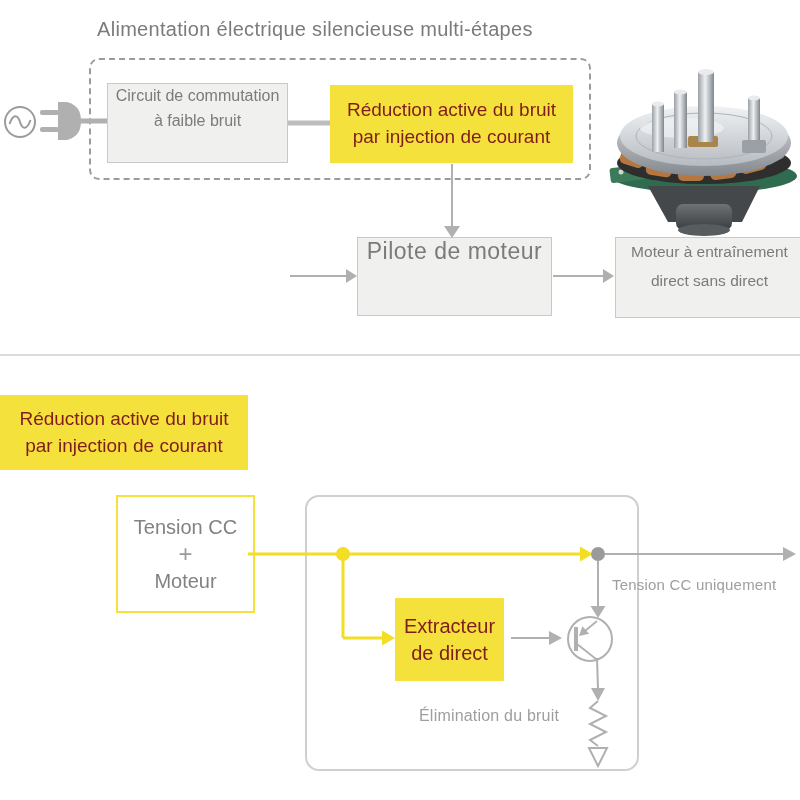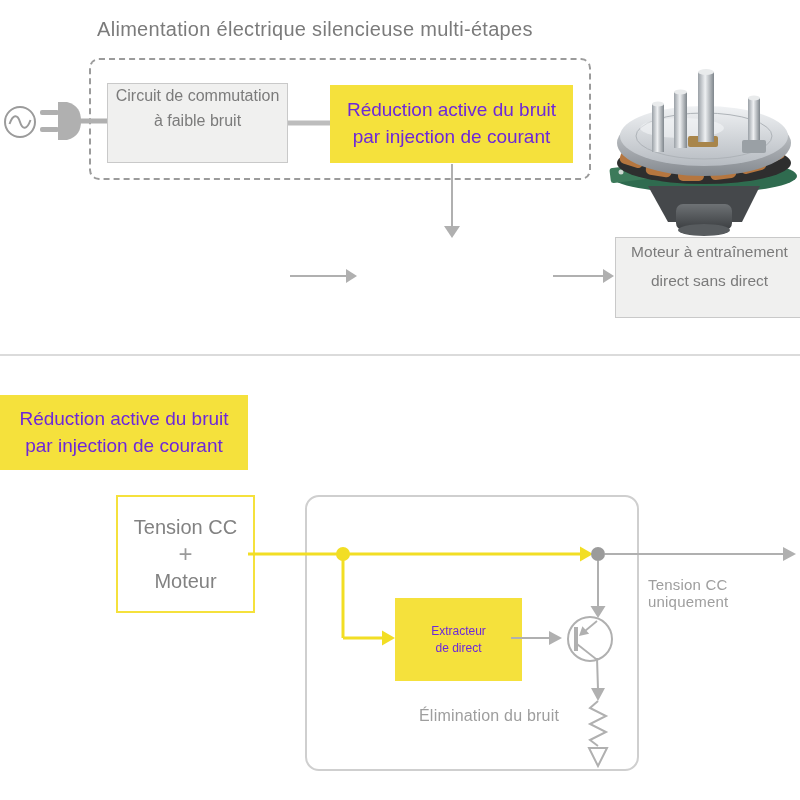--- a/index.html
+++ b/index.html
@@ -16,43 +16,43 @@
     border:2px dashed #9b9b9b;border-radius:10px;box-sizing:border-box;
   }
   .gbox{
     background:#f0f0ef;border:1px solid #c9c9c9;box-sizing:border-box;
     display:flex;flex-direction:column;align-items:center;
     text-align:center;color:#7b7b7b;
   }
   .ybox{
     background:#f5e13c;box-sizing:border-box;
     display:flex;flex-direction:column;align-items:center;justify-content:center;
-    text-align:center;color:#6d28d9;
+    text-align:center;color:#7f1d1d;
   }
   .b-switch{left:107px;top:83px;width:181px;height:80px;font-size:16px;line-height:1.55;}
   .b-reduction{left:330px;top:85px;width:243px;height:78px;font-size:19px;line-height:1.4;}
   .b-controller{left:106px;top:237px;width:183px;height:79px;font-size:23px;letter-spacing:.5px;}
   .b-driver{left:357px;top:237px;width:195px;height:79px;font-size:23px;letter-spacing:.5px;}
   .b-motor{left:615px;top:237px;width:189px;height:81px;font-size:15.5px;line-height:1.85;}
   .divider{left:0;top:354px;width:800px;height:2px;background:#dbdbdb;}
   .b-reduction2{left:0;top:395px;width:248px;height:75px;font-size:19px;line-height:1.4;}
   .b-source{
     left:116px;top:495px;width:139px;height:118px;background:#fff;
     border:2px solid #f5e13c;box-sizing:border-box;
     display:flex;flex-direction:column;align-items:center;justify-content:center;
     text-align:center;color:#828282;font-size:20px;line-height:1.3;
   }
   .plus{font-size:24px;color:#9a9a9a;line-height:1.2;}
   .circuit-frame{
     left:305px;top:495px;width:334px;height:276px;
     border:2px solid #cfcfcf;border-radius:14px;box-sizing:border-box;background:#fff;
   }
-  .b-extractor{left:395px;top:598px;width:127px;height:83px;font-size:12px;line-height:1.35;}
+  .b-extractor{left:395px;top:598px;width:109px;height:83px;font-size:20px;line-height:1.35;}
   .lbl{color:#9e9e9e;font-size:15px;letter-spacing:.2px;}
-  .lbl-dc{left:648px;top:576px;}
+  .lbl-dc{left:612px;top:576px;}
   .lbl-noise{left:419px;top:707px;font-size:16px;}
   .svg-layer{left:0;top:0;width:800px;height:800px;pointer-events:none;}
 </style>
 </head>
 <body>
 
 <div class="stage">
 
   <div class="abs title">Alimentation électrique silencieuse multi-étapes</div>
 
@@ -62,20 +62,23 @@
     <span>Circuit de commutation</span>
     <span>à faible bruit</span>
   </div>
 
   <div class="abs ybox b-reduction">
     <span>Réduction active du bruit</span>
     <span>par injection de courant</span>
   </div>
 
 
+  <div class="abs gbox b-driver">
+    <span>Pilote de moteur</span>
+  </div>
 
   <div class="abs gbox b-motor">
     <span>Moteur à entraînement</span>
     <span>direct sans direct</span>
   </div>
 
   <div class="abs divider"></div>
 
   <div class="abs ybox b-reduction2">
     <span>Réduction active du bruit</span>

